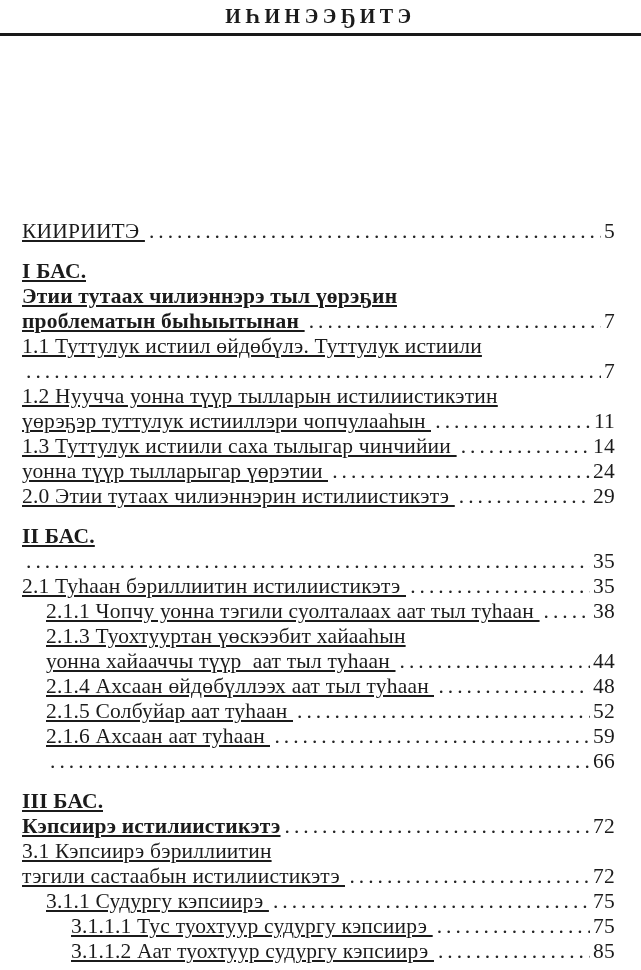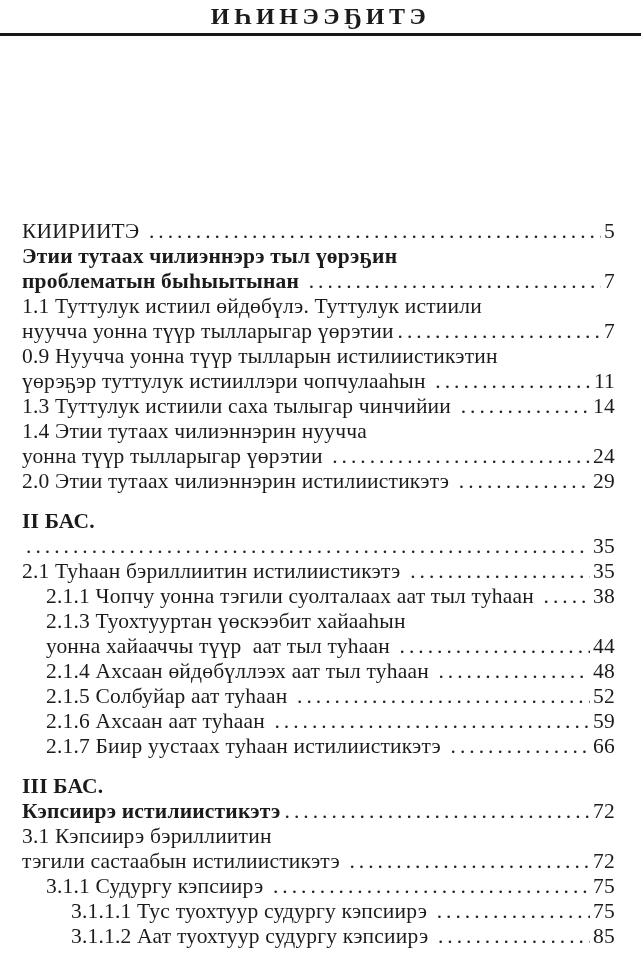--- a/index.html
+++ b/index.html
@@ -9,21 +9,21 @@
     height: 970px;
     background: #ffffff;
     overflow: hidden;
     color: #1b1b1b;
     font-family: "Liberation Serif", "DejaVu Serif", serif;
   }
   .page-header { padding-top: 1px; }
   .page-title {
     margin: 0;
     text-align: center;
-    font-size: 24px;
+    font-size: 20px;
     line-height: 31px;
     font-weight: bold;
     letter-spacing: 4.5px;
   }
   .header-rule {
     height: 3px;
     background: #181818;
     margin-top: 1px;
   }
   .toc {
@@ -37,20 +37,21 @@
     letter-spacing: 0.2px;
   }
   .entry.bold .entry-text { font-weight: bold; }
   .entry.gap-before { margin-top: 15px; }
   .entry.indent-1 { padding-left: 24px; }
   .entry.indent-2 { padding-left: 49px; }
   .entry-text {
     flex: 0 1 auto;
     white-space: pre;
     overflow: hidden;
+    text-decoration: underline;
   }
   .dot-leader {
     flex: 1 1 0;
     min-width: 0;
     overflow: hidden;
     white-space: nowrap;
     letter-spacing: 4px;
     margin-left: 4px;
     color: #242424;
   }
@@ -66,55 +67,54 @@
   <h1 class="page-title">ИҺИНЭЭҔИТЭ</h1>
   <div class="header-rule"></div>
 </div>
 
 <div class="toc">
     <div class="entry indent-0">
     <span class="entry-text">КИИРИИТЭ </span>
     <span class="dot-leader">................................................................................................................................................................</span>
     <span class="entry-page">5</span>
   </div>
+    <div class="entry indent-0 bold gap-before">
+    <span class="entry-text">I БАС.</span>
+
+  </div>
     <div class="entry indent-0 bold">
     <span class="entry-text">Этии тутаах чилиэннэрэ тыл үөрэҕин</span>
 
   </div>
     <div class="entry indent-0 bold">
     <span class="entry-text">проблематын быһыытынан </span>
     <span class="dot-leader">................................................................................................................................................................</span>
     <span class="entry-page">7</span>
   </div>
     <div class="entry indent-0">
     <span class="entry-text">1.1 Туттулук истиил өйдөбүлэ. Туттулук истиили</span>
 
   </div>
     <div class="entry indent-0">
-    <span class="entry-text">нуучча уонна түүр тылларыгар үөрэтии</span>
     <span class="dot-leader">................................................................................................................................................................</span>
     <span class="entry-page">7</span>
   </div>
     <div class="entry indent-0">
-    <span class="entry-text">0.9 Нуучча уонна түүр тылларын истилиистикэтин</span>
+    <span class="entry-text">1.2 Нуучча уонна түүр тылларын истилиистикэтин</span>
 
   </div>
     <div class="entry indent-0">
     <span class="entry-text">үөрэҕэр туттулук истииллэри чопчулааһын </span>
     <span class="dot-leader">................................................................................................................................................................</span>
     <span class="entry-page">11</span>
   </div>
     <div class="entry indent-0">
     <span class="entry-text">1.3 Туттулук истиили саха тылыгар чинчийии </span>
     <span class="dot-leader">................................................................................................................................................................</span>
     <span class="entry-page">14</span>
-  </div>
-    <div class="entry indent-0">
-    <span class="entry-text">1.4 Этии тутаах чилиэннэрин нуучча</span>
-
   </div>
     <div class="entry indent-0">
     <span class="entry-text">уонна түүр тылларыгар үөрэтии </span>
     <span class="dot-leader">................................................................................................................................................................</span>
     <span class="entry-page">24</span>
   </div>
     <div class="entry indent-0">
     <span class="entry-text">2.0 Этии тутаах чилиэннэрин истилиистикэтэ </span>
     <span class="dot-leader">................................................................................................................................................................</span>
     <span class="entry-page">29</span>
@@ -155,21 +155,20 @@
     <span class="entry-text">2.1.5 Солбуйар аат туһаан </span>
     <span class="dot-leader">................................................................................................................................................................</span>
     <span class="entry-page">52</span>
   </div>
     <div class="entry indent-1">
     <span class="entry-text">2.1.6 Ахсаан аат туһаан </span>
     <span class="dot-leader">................................................................................................................................................................</span>
     <span class="entry-page">59</span>
   </div>
     <div class="entry indent-1">
-    <span class="entry-text">2.1.7 Биир уустаах туһаан истилиистикэтэ </span>
     <span class="dot-leader">................................................................................................................................................................</span>
     <span class="entry-page">66</span>
   </div>
     <div class="entry indent-0 bold gap-before">
     <span class="entry-text">III БАС.</span>
 
   </div>
     <div class="entry indent-0 bold">
     <span class="entry-text">Кэпсиирэ истилиистикэтэ</span>
     <span class="dot-leader">................................................................................................................................................................</span>

